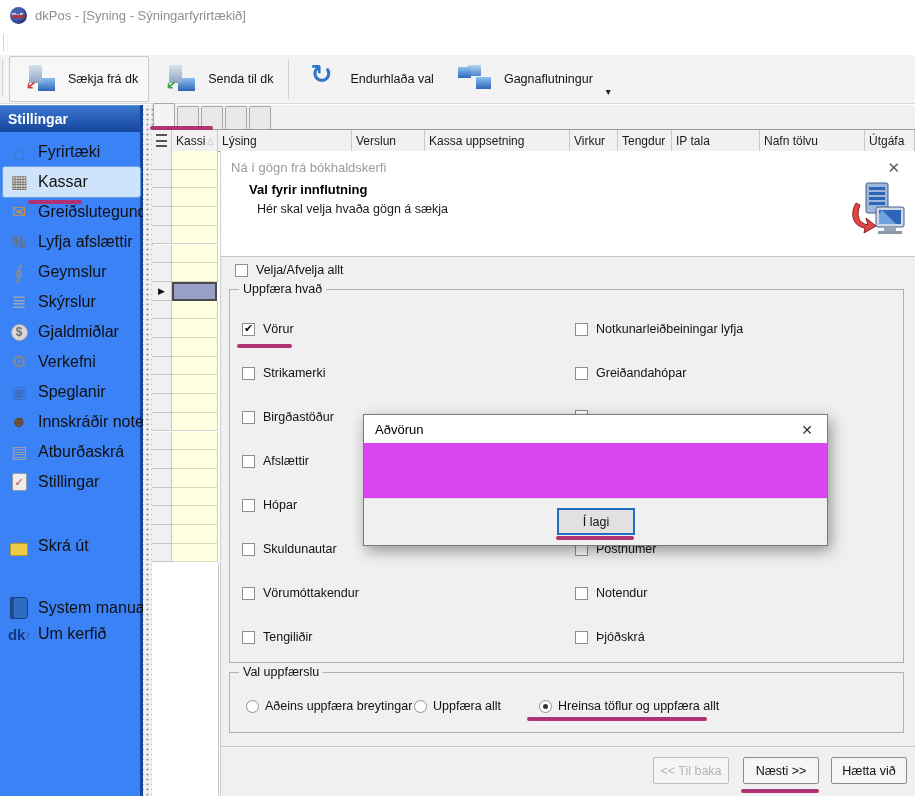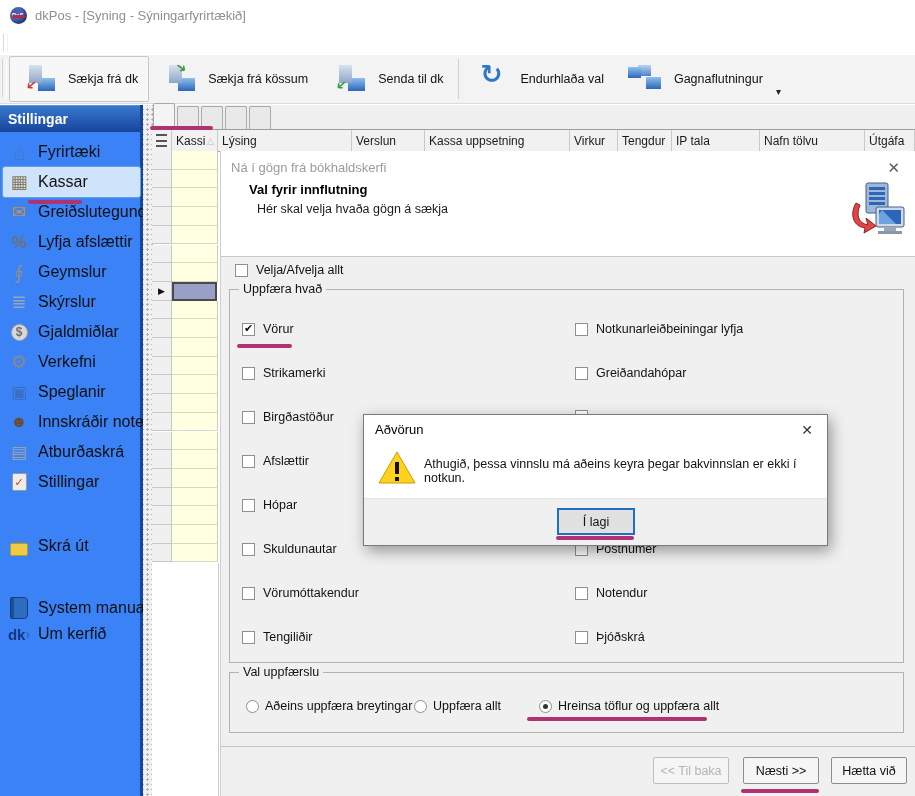--- a/index.html
+++ b/index.html
@@ -134,24 +134,20 @@
     </div>
 
   <div class="toolbar" data-name="toolbar">
     <div class="grip" data-name="toolbar-grip"></div>
 
   <div class="tb-btn pressed" data-name="toolbar-button">
         <div class="tb-ico icon-slot" data-name="fetch-from-dk-icon"></div>
         <div class="lbl">Sækja frá dk</div>
       </div>
       <div class="tb-btn" data-name="toolbar-button">
-        <div class="tb-ico icon-slot" data-name="fetch-from-registers-icon"></div>
-        <div class="lbl">Sækja frá kössum</div>
-      </div>
-      <div class="tb-btn" data-name="toolbar-button">
         <div class="tb-ico icon-slot" data-name="send-to-dk-icon"></div>
         <div class="lbl">Senda til dk</div>
       </div>
       <div class="tb-sep" data-name="toolbar-separator"></div>
       <div class="tb-btn" data-name="toolbar-button">
         <div class="tb-ico icon-slot" data-name="reload-selection-icon"></div>
         <div class="lbl">Endurhlaða val</div>
       </div>
       <div class="tb-btn" data-name="toolbar-button">
         <div class="tb-ico icon-slot" data-name="data-transfer-icon"></div>
@@ -492,28 +488,20 @@
           <span>Hætta við</span>
         </div>
       </div>
   </div>
 
   <div class="dialog" data-name="warning-dialog">
     <div class="dlg-title" data-name="dialog-title-bar">
       <div class="lbl" data-name="dialog-title">Aðvörun</div>
       <div class="dlg-close" data-name="close-icon">✕</div>
     </div>
-    <div class="dlg-body" data-name="dialog-body">
-      <svg class="warn-ico" data-name="warning-icon" width="38" height="34" viewBox="0 0 38 34">
-        <path d="M19 1 L37 32 L1 32 Z" fill="#ffd21e" stroke="#c7a000"></path>
-        <rect x="17" y="11" width="4" height="12" fill="#111"></rect>
-        <rect x="17" y="26" width="4" height="4" fill="#111"></rect>
-      </svg>
-      <div class="dlg-msg" data-name="dialog-message">Athugið, þessa vinnslu má aðeins keyra þegar bakvinnslan er ekki í notkun.</div>
-    </div>
     <div class="dlg-foot" data-name="dialog-footer">
       <div class="dlg-ok" data-name="ok-button">
           <span>Í lagi</span>
         </div>
     </div>
   </div>
 
   <div class="annot" style="left: 150px; top: 126px; width: 63px; background: rgb(176, 50, 114);" data-name="annotation-underline"></div>
   <div class="annot" style="left: 28px; top: 200px; width: 54px; background: rgb(176, 50, 114);" data-name="annotation-underline"></div>
   <div class="annot" style="left: 237px; top: 344px; width: 55px; background: rgb(176, 50, 114);" data-name="annotation-underline"></div>

